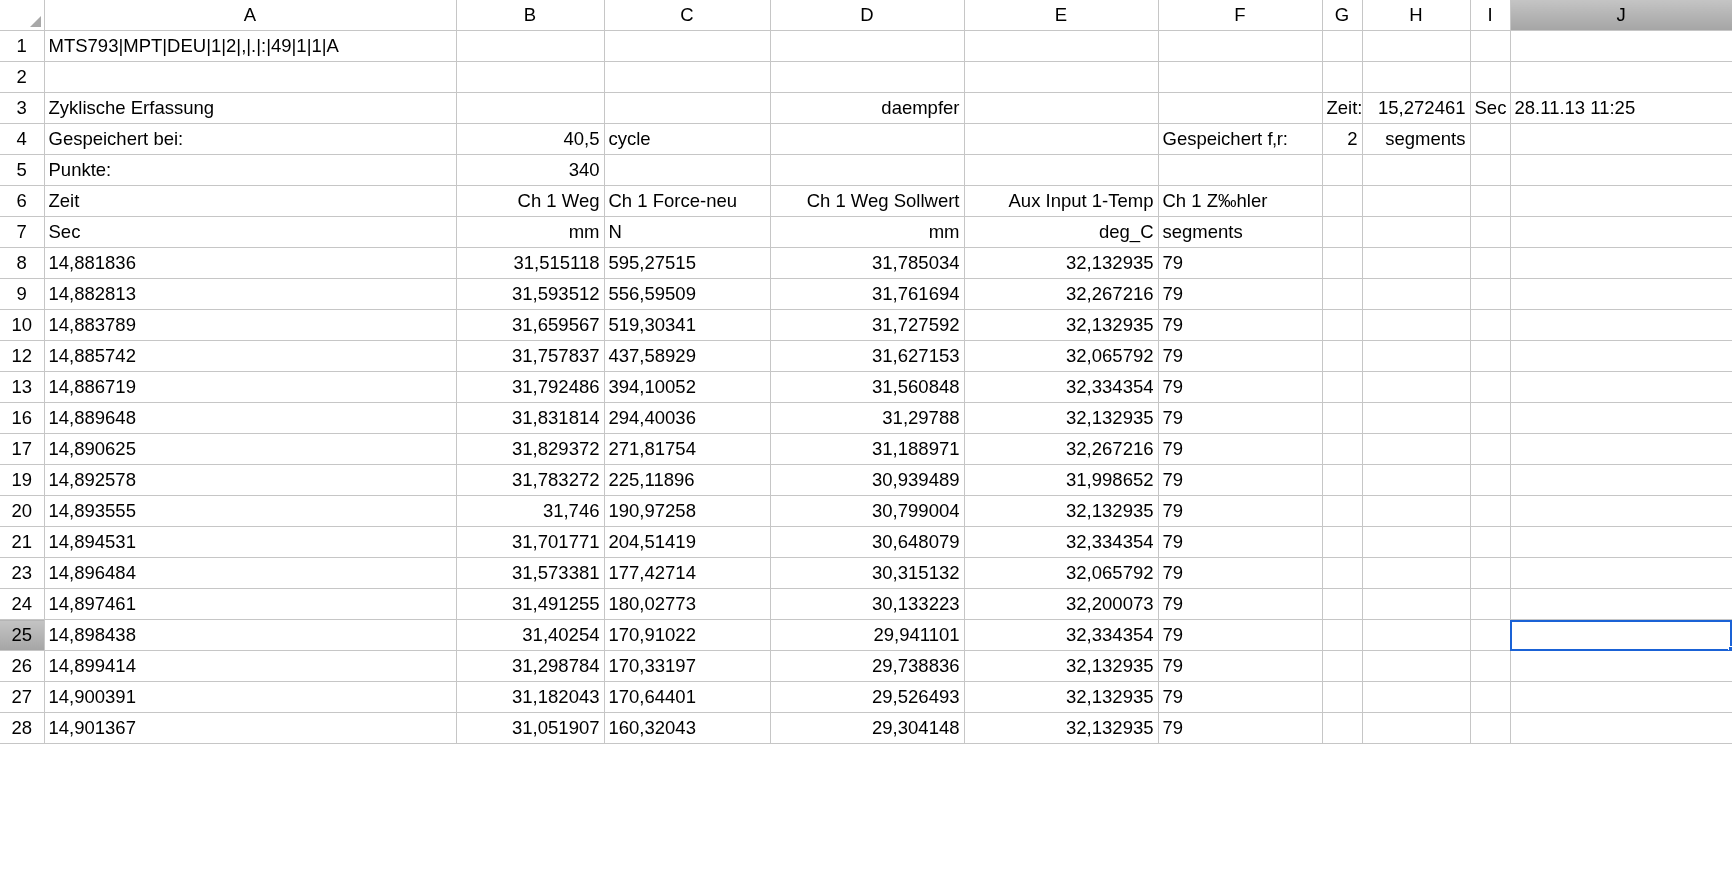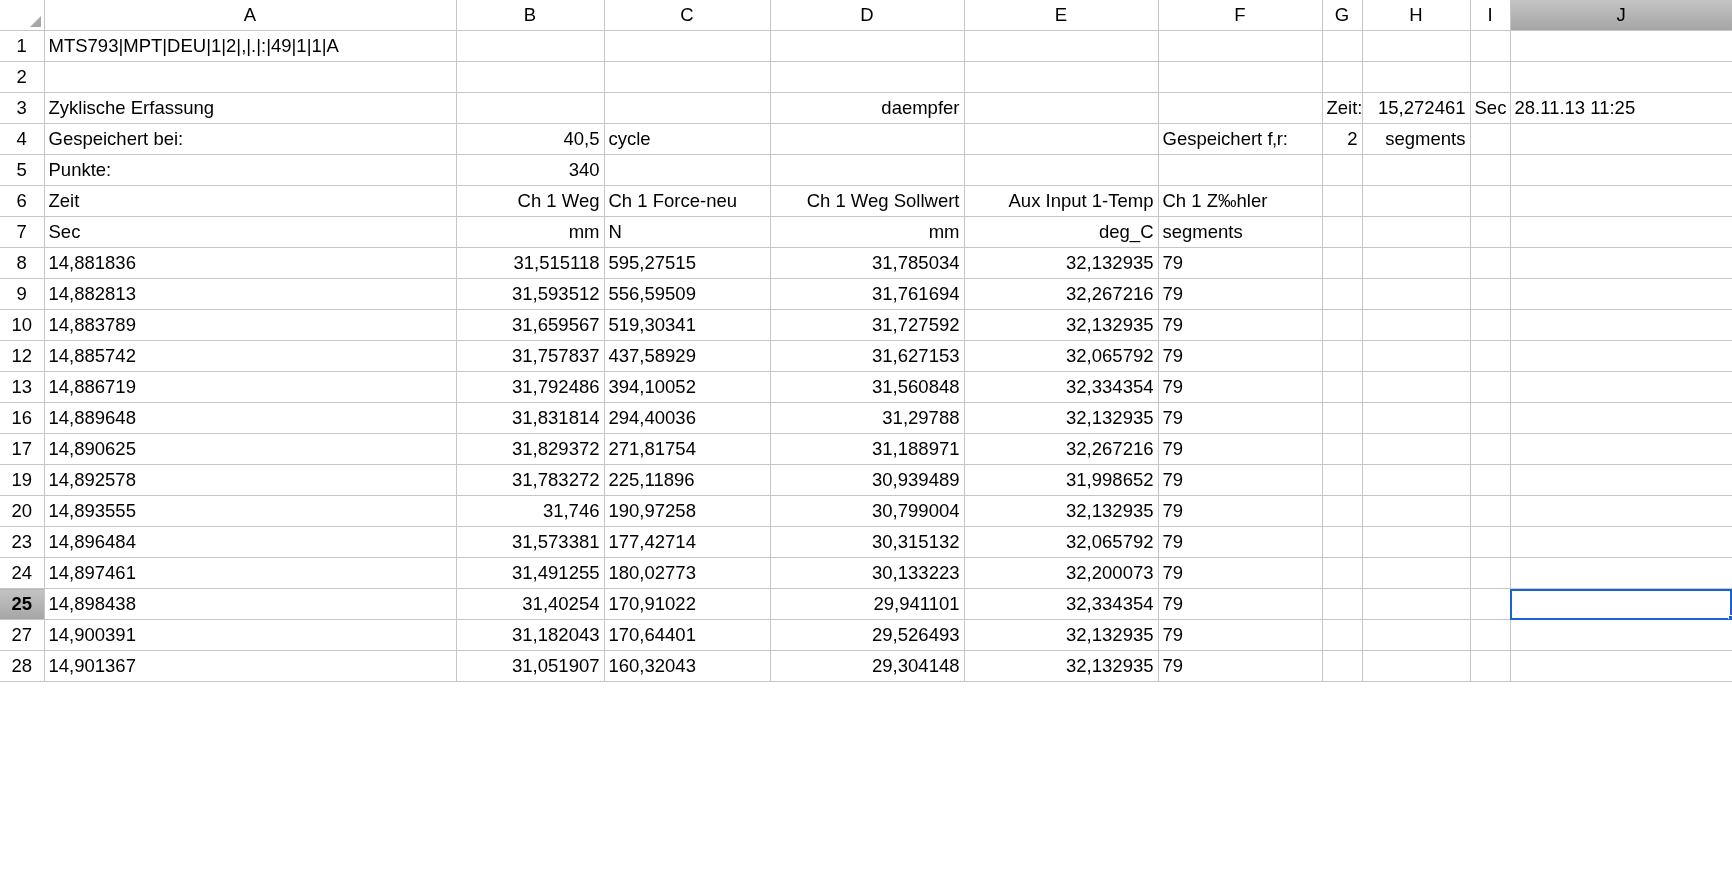--- a/index.html
+++ b/index.html
@@ -70,21 +70,21 @@
     background: linear-gradient(to bottom, #f6f6f6, #dcdcdc);
     text-align: center;
     font-size: 17px;
     color: #111;
     border-right: 1px solid #9a9a9a;
     border-bottom: 1px solid #c6c6c6;
     padding: 0;
   }
   td.rowhead.sel {
     background: linear-gradient(to bottom, #c4c4c4, #a5a5a5);
-    font-weight: bold;
+    font-weight: normal;
   }
   td.num { text-align: right; }
   td.txt { text-align: left; }
   
   td.selected {
     outline: 2px solid #1a62d6;
     outline-offset: -2px;
     position: relative;
   }
   td.selected .handle {
@@ -333,20 +333,33 @@
           <td class="txt">190,97258</td>
           <td class="num">30,799004</td>
           <td class="num">32,132935</td>
           <td class="txt">79</td>
           <td class="txt"></td>
           <td class="num"></td>
           <td class="txt"></td>
           <td class="txt"></td>
         </tr>
         <tr>
+          <td class="rowhead">21</td>
+          <td class="txt">14,894531</td>
+          <td class="num">31,701771</td>
+          <td class="txt">204,51419</td>
+          <td class="num">30,648079</td>
+          <td class="num">32,334354</td>
+          <td class="txt">79</td>
+          <td class="txt"></td>
+          <td class="num"></td>
+          <td class="txt"></td>
+          <td class="txt"></td>
+        </tr>
+        <tr>
           <td class="rowhead">23</td>
           <td class="txt">14,896484</td>
           <td class="num">31,573381</td>
           <td class="txt">177,42714</td>
           <td class="num">30,315132</td>
           <td class="num">32,065792</td>
           <td class="txt">79</td>
           <td class="txt"></td>
           <td class="num"></td>
           <td class="txt"></td>
@@ -374,20 +387,33 @@
           <td class="num">32,334354</td>
           <td class="txt">79</td>
           <td class="txt"></td>
           <td class="num"></td>
           <td class="txt"></td>
           <td class="txt selected">
             <span class="handle"></span>
           </td>
         </tr>
         <tr>
+          <td class="rowhead">26</td>
+          <td class="txt">14,899414</td>
+          <td class="num">31,298784</td>
+          <td class="txt">170,33197</td>
+          <td class="num">29,738836</td>
+          <td class="num">32,132935</td>
+          <td class="txt">79</td>
+          <td class="txt"></td>
+          <td class="num"></td>
+          <td class="txt"></td>
+          <td class="txt"></td>
+        </tr>
+        <tr>
           <td class="rowhead">27</td>
           <td class="txt">14,900391</td>
           <td class="num">31,182043</td>
           <td class="txt">170,64401</td>
           <td class="num">29,526493</td>
           <td class="num">32,132935</td>
           <td class="txt">79</td>
           <td class="txt"></td>
           <td class="num"></td>
           <td class="txt"></td>

